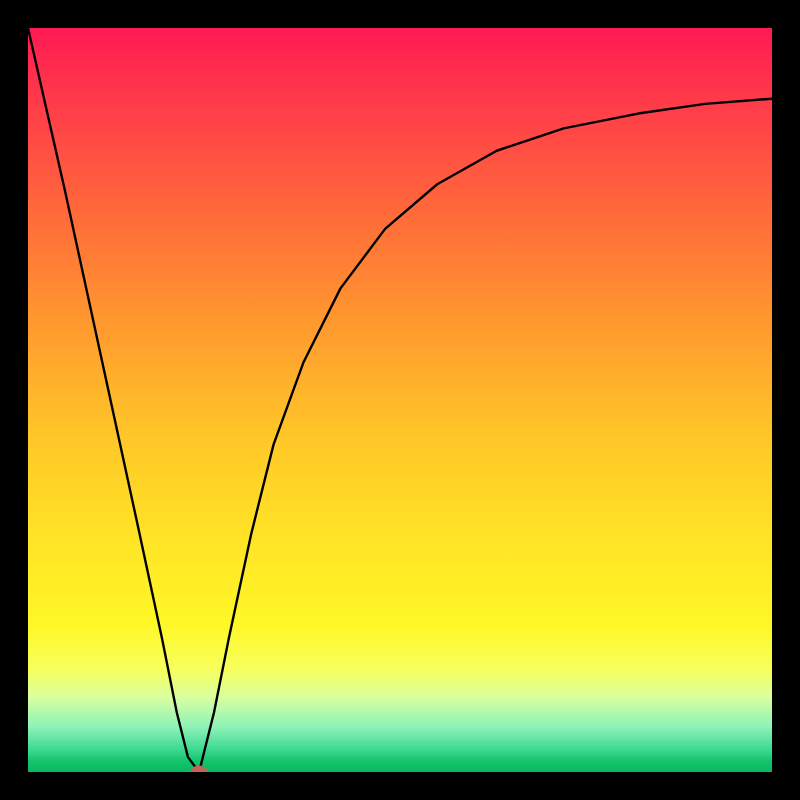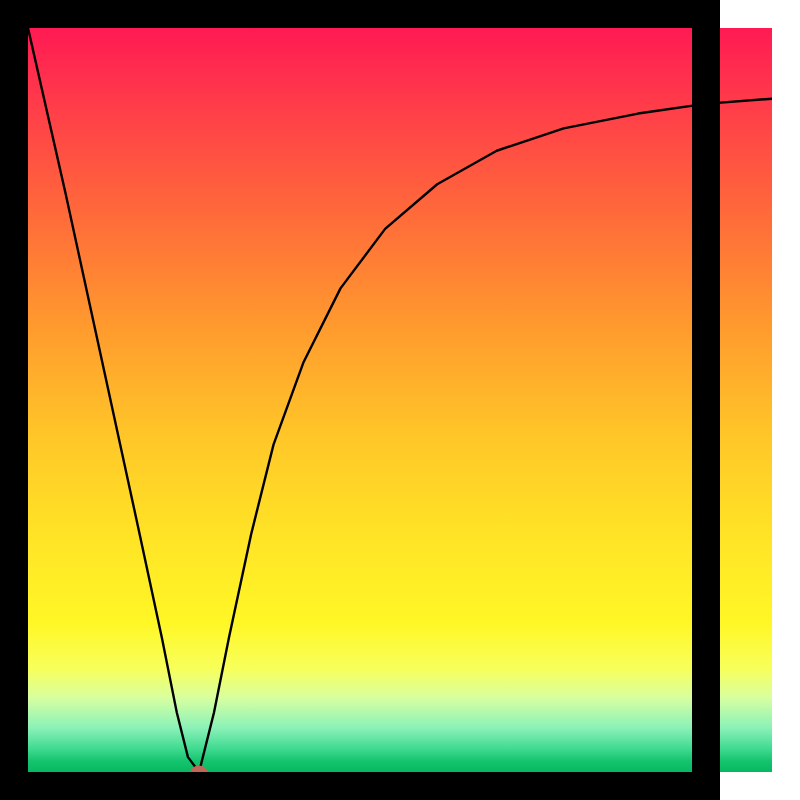--- a/index.html
+++ b/index.html
@@ -1,19 +1,19 @@
 <!DOCTYPE html>
 <html><head>
 <meta charset="utf-8">
 <style>
   * { margin: 0; padding: 0; box-sizing: border-box; }
   html, body { width: 800px; height: 800px; overflow: hidden; background: #fff; }
   .stage {
     position: relative;
-    width: 720px;
+    width: 800px;
     height: 800px;
   }
   .frame {
     position: absolute;
     inset: 0;
     border: 28px solid #000;
     pointer-events: none;
   }
   .plot-area {
     position: absolute;

